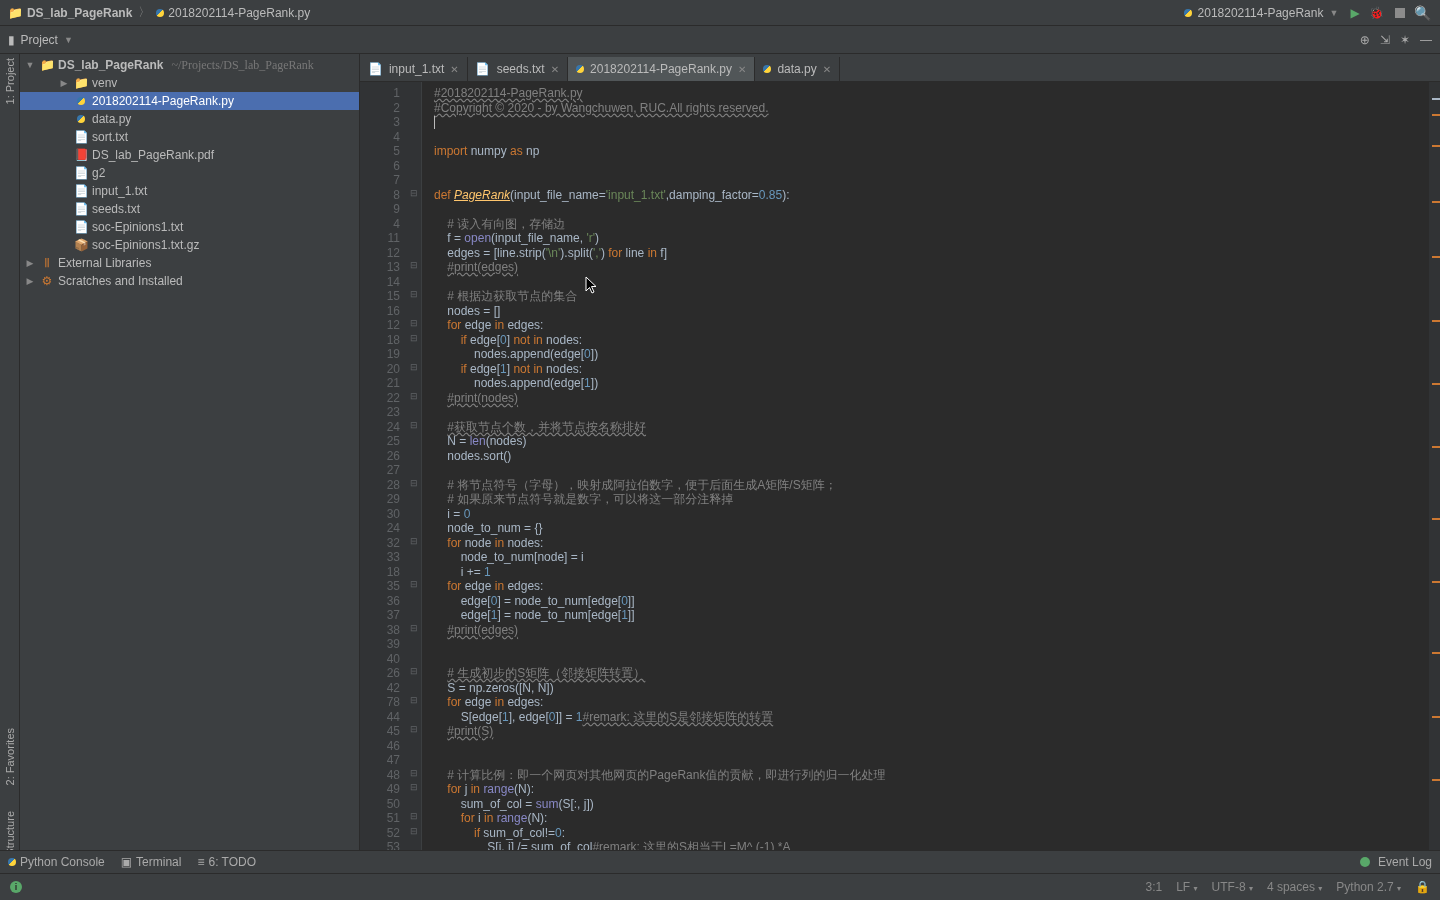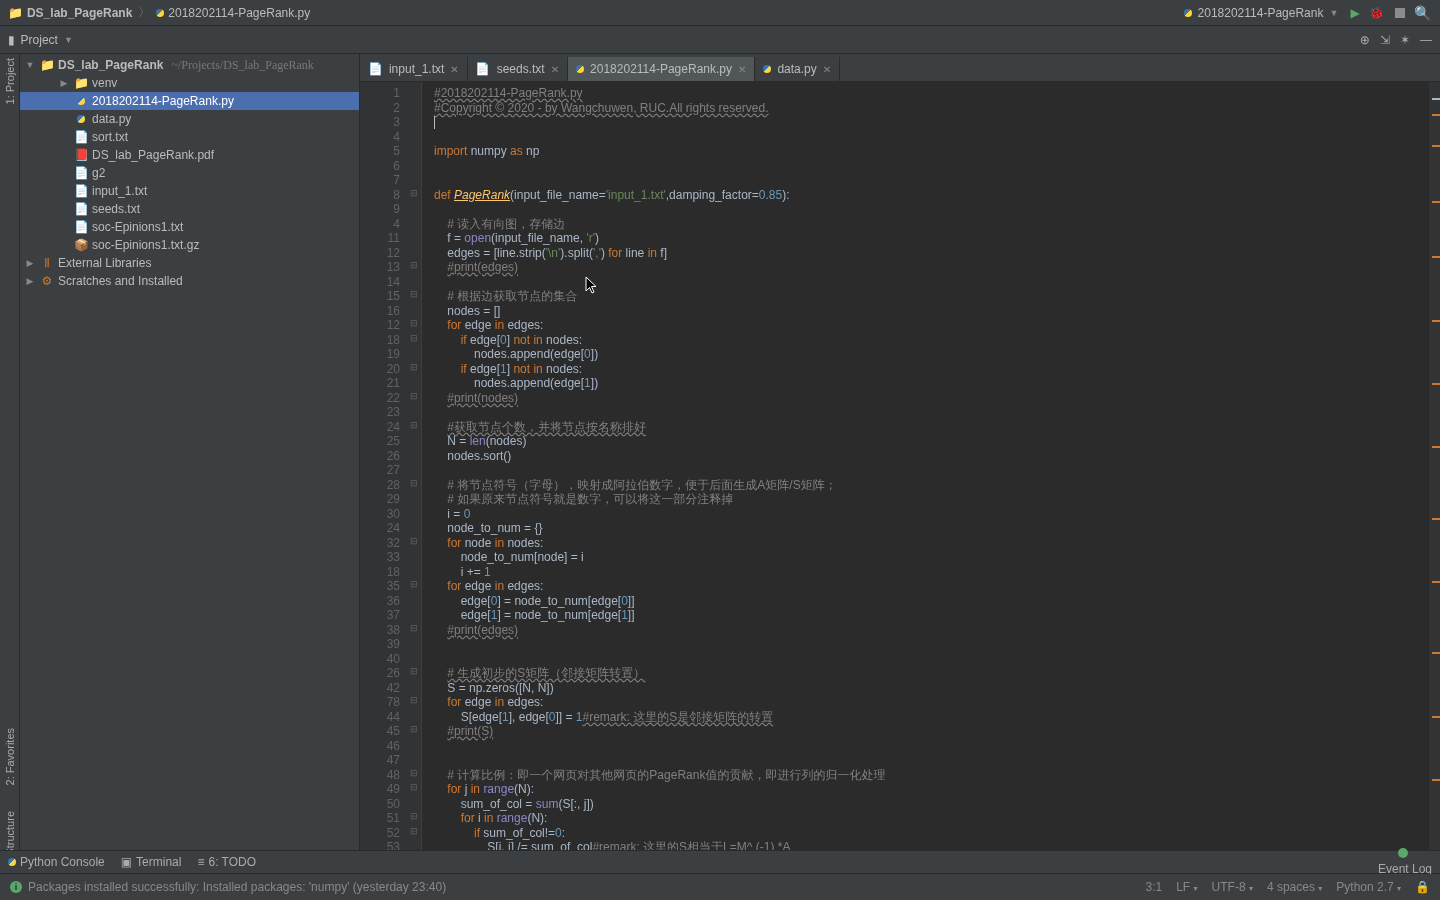--- a/index.html
+++ b/index.html
@@ -61,21 +61,21 @@
 .minimap { width:12px; background:#313335; border-left:1px solid #2b2b2b; position:relative; }
 .minimap .mark { position:absolute; right:0; width:8px; height:2px; }
 
 
 .mouse-cursor { position:absolute; pointer-events:none; z-index:999; }
 
 
 .bottom-tools { position:absolute; bottom:26px; left:0; right:0; height:24px; background:#3c3f41; border-top:1px solid #2b2b2b; border-bottom:1px solid #2b2b2b; display:flex; align-items:center; padding:0 8px; gap:16px; }
 .bottom-tools .btool { display:flex; align-items:center; gap:4px; color:#aaa; cursor:pointer; }
 .bottom-tools .spacer { flex:1; }
-.event-log { color:#aaa;flex-direction:column; }
+.event-log { color:#aaa; }
 .event-dot { width:10px; height:10px; border-radius:50%; background:#59a869; display:inline-block; margin-right:4px; }
 
 
 .statusbar { position:absolute; bottom:0; left:0; right:0; height:26px; background:#3c3f41; display:flex; align-items:center; padding:0 10px; color:#888; font-size:11px; }
 .statusbar .msg { flex:1; display:flex; align-items:center; gap:6px; }
 .statusbar .right { display:flex; align-items:center; gap:14px; }
 .statusbar .lock { color:#888; }
 .info-icon { width:12px; height:12px; border-radius:50%; background:#59a869; color:#2b2b2b; display:inline-flex; align-items:center; justify-content:center; font-size:9px; font-weight:bold; }
 </style>
 </head>
@@ -340,21 +340,20 @@
   <span class="spacer"></span>
   <span class="btool event-log">
     <span class="event-dot"></span>
     <span>Event Log</span>
   </span>
 </div>
 
 <div class="statusbar">
   <div class="msg">
     <span class="info-icon">i</span>
-    <span>Packages installed successfully: Installed packages: 'numpy' (yesterday 23:40)</span>
   </div>
   <div class="right">
     <span>3:1</span>
     <span><span>LF</span> <span class="tri" style="font-size:8px;">▾</span></span>
     <span><span>UTF-8</span> <span class="tri" style="font-size:8px;">▾</span></span>
     <span><span>4 spaces</span> <span class="tri" style="font-size:8px;">▾</span></span>
     <span><span>Python 2.7</span> <span class="tri" style="font-size:8px;">▾</span></span>
     <span class="lock">🔒</span>
   </div>
 </div>

